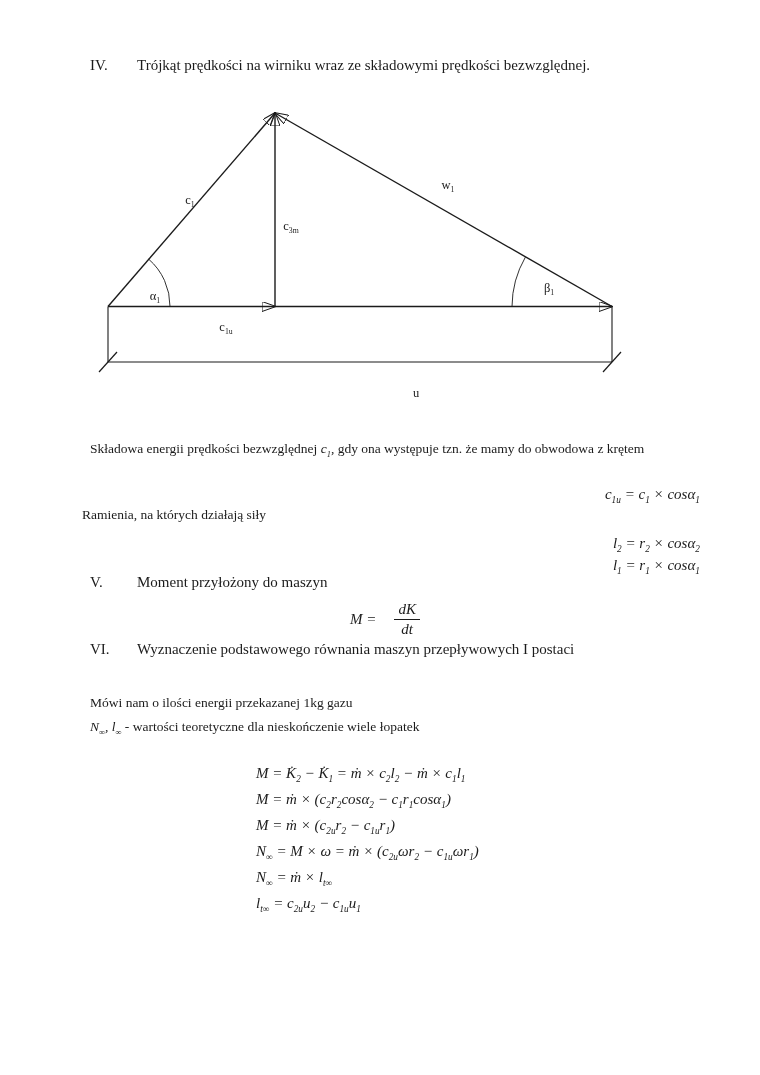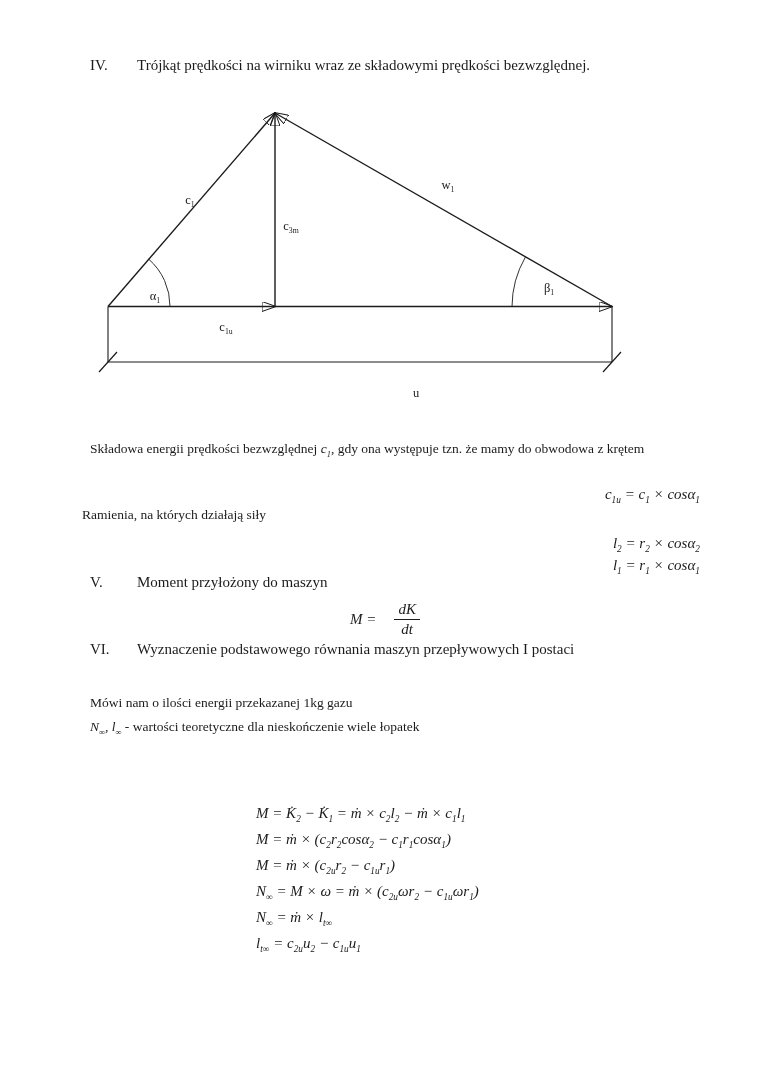--- a/index.html
+++ b/index.html
@@ -97,20 +97,20 @@
 <div class="abs heading" style="left:90px; top:641px;">
   <span class="num">VI.</span><span>Wyznaczenie podstawowego równania maszyn przepływowych I postaci</span>
 </div>
 
 <div class="abs body-text" style="left:90px; top:692px;">Mówi nam o ilości energii przekazanej 1kg gazu</div>
 
 <div class="abs body-text" style="left:90px; top:716px;">
   <span class="math">N<sub>∞</sub>, l<sub>∞</sub></span><span> - wartości teoretyczne dla nieskończenie wiele łopatek</span>
 </div>
 
-<div class="abs eq math eq-block" style="left:256px; top:760px;margin-top:40px;">
+<div class="abs eq math eq-block" style="left:256px; top:760px;">
   <div class="eq-line">M = K̇<sub>2</sub> − K̇<sub>1</sub> = ṁ × c<sub>2</sub>l<sub>2</sub> − ṁ × c<sub>1</sub>l<sub>1</sub></div>
   <div class="eq-line">M = ṁ × (c<sub>2</sub>r<sub>2</sub>cosα<sub>2</sub> − c<sub>1</sub>r<sub>1</sub>cosα<sub>1</sub>)</div>
   <div class="eq-line">M = ṁ × (c<sub>2u</sub>r<sub>2</sub> − c<sub>1u</sub>r<sub>1</sub>)</div>
   <div class="eq-line">N<sub>∞</sub> = M × ω = ṁ × (c<sub>2u</sub>ωr<sub>2</sub> − c<sub>1u</sub>ωr<sub>1</sub>)</div>
   <div class="eq-line">N<sub>∞</sub> = ṁ × l<sub>t∞</sub></div>
   <div class="eq-line">l<sub>t∞</sub> = c<sub>2u</sub>u<sub>2</sub> − c<sub>1u</sub>u<sub>1</sub></div>
 </div>
 
 </body></html>

